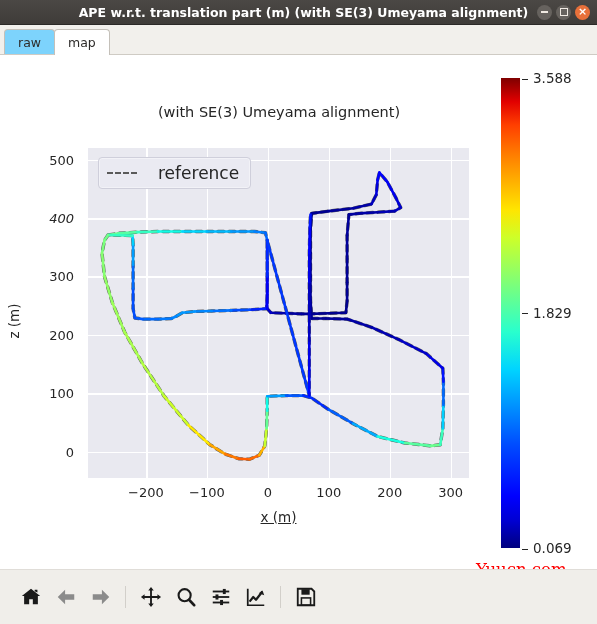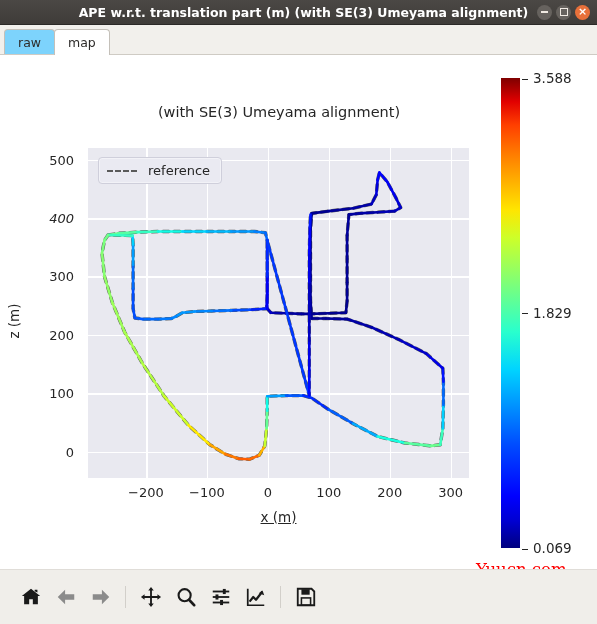--- a/index.html
+++ b/index.html
@@ -184,21 +184,21 @@
     padding: 5px 11px 5px 8px;
     display: flex;
     align-items: center;
     gap: 11px;
     box-shadow: 0 0 0 1px rgba(255,255,255,0.4) inset;
   }
   #legend-dash {
     width: 30px; height: 0;
     border-top: 2.4px dashed #5a5a5a;
   }
-  #legend-label { font-size: 13px; color: #262626; }
+  #legend-label { font-size: 17px; color: #262626; margin-left: 10px; }
 
   
   #colorbar {
     position: absolute;
     left: 501px;
     top: 23px;
     width: 19px;
     height: 470px;
     background: linear-gradient(to top,
       #00007f  0%,

